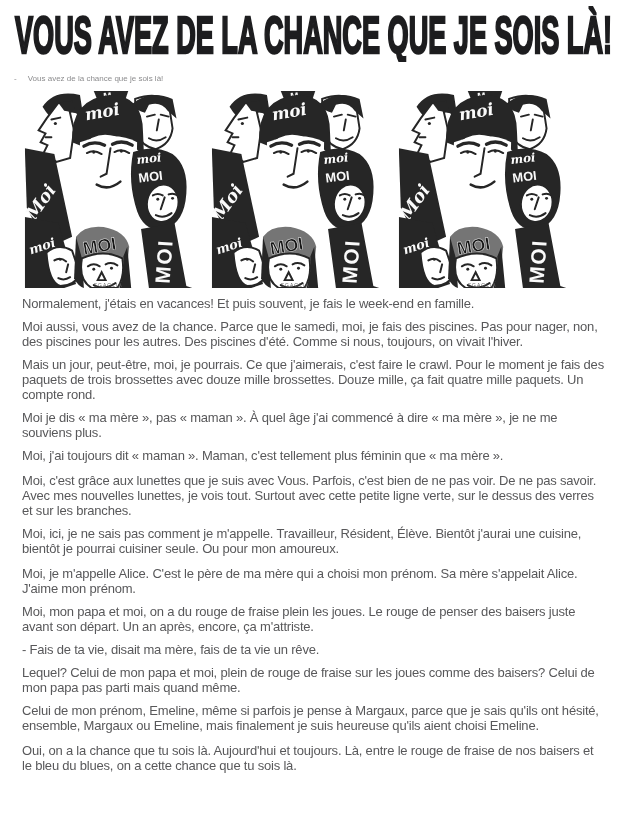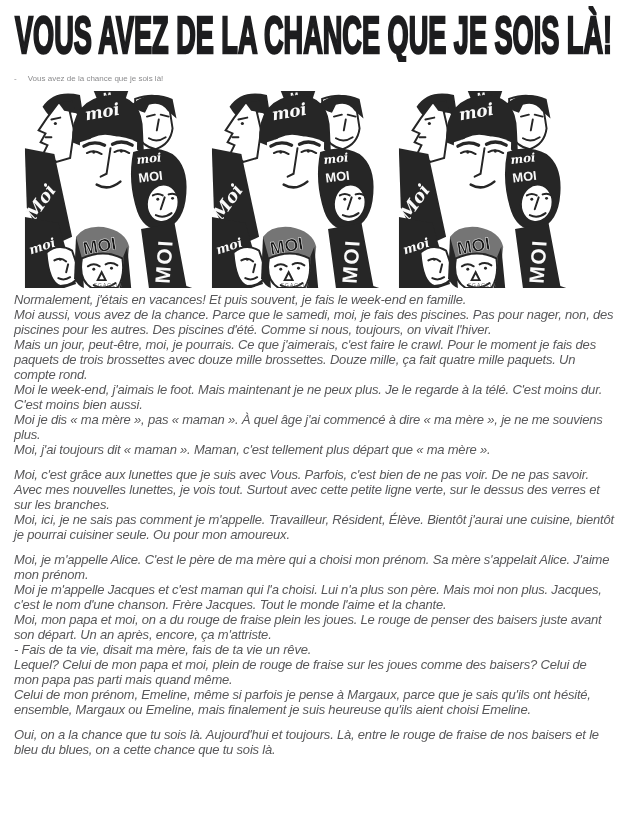--- a/index.html
+++ b/index.html
@@ -68,21 +68,21 @@
   .body-text {
     margin-top: 3px;
     width: 600px;
     font-size: 13px;
     line-height: 15px;
     letter-spacing: -0.2px;
     color: #58585a;
   }
   .text-block { margin: 0 0 10px 0; }
   .text-block:last-child { margin-bottom: 0; }
-  .body-text p { margin: 0; padding: 0; font-style: italic; }
+  .body-text p { margin: 8px; padding: 0; }
 </style>
 </head>
 <body>
 
 <div class="page">
 
   <div class="title-wrap">
     <svg class="title-svg" width="600" height="56" viewBox="0 0 600 56">
       <text x="1" y="47" font-size="52" textLength="597" lengthAdjust="spacingAndGlyphs">VOUS AVEZ DE LA CHANCE QUE JE SOIS LÀ!</text>
     </svg>
@@ -178,31 +178,29 @@
     <svg class="illu" viewBox="0 0 175 200">
         <use href="#moi-art"></use>
       </svg>
   </div>
 
   <div class="body-text">
       <div class="text-block">
         <p>Normalement, j'étais en vacances! Et puis souvent, je fais le week-end en famille.</p>
         <p>Moi aussi, vous avez de la chance. Parce que le samedi, moi, je fais des piscines. Pas pour nager, non, des piscines pour les autres. Des piscines d'été. Comme si nous, toujours, on vivait l'hiver.</p>
         <p>Mais un jour, peut-être, moi, je pourrais. Ce que j'aimerais, c'est faire le crawl. Pour le moment je fais des paquets de trois brossettes avec douze mille brossettes. Douze mille, ça fait quatre mille paquets. Un compte rond.</p>
-        <p>Moi le week-end, j'aimais le foot. Mais maintenant je ne peux plus. Je le regarde à la télé. C'est moins dur. C'est moins bien aussi.</p>
         <p>Moi je dis « ma mère », pas « maman ». À quel âge j'ai commencé à dire « ma mère », je ne me souviens plus.</p>
-        <p>Moi, j'ai toujours dit « maman ». Maman, c'est tellement plus départ que « ma mère ».</p>
+        <p>Moi, j'ai toujours dit « maman ». Maman, c'est tellement plus féminin que « ma mère ».</p>
       </div>
       <div class="text-block">
         <p>Moi, c'est grâce aux lunettes que je suis avec Vous. Parfois, c'est bien de ne pas voir. De ne pas savoir. Avec mes nouvelles lunettes, je vois tout. Surtout avec cette petite ligne verte, sur le dessus des verres et sur les branches.</p>
         <p>Moi, ici, je ne sais pas comment je m'appelle. Travailleur, Résident, Élève. Bientôt j'aurai une cuisine, bientôt je pourrai cuisiner seule. Ou pour mon amoureux.</p>
       </div>
       <div class="text-block">
         <p>Moi, je m'appelle Alice. C'est le père de ma mère qui a choisi mon prénom. Sa mère s'appelait Alice. J'aime mon prénom.</p>
-        <p>Moi je m'appelle Jacques et c'est maman qui l'a choisi. Lui n'a plus son père. Mais moi non plus. Jacques, c'est le nom d'une chanson. Frère Jacques. Tout le monde l'aime et la chante.</p>
         <p>Moi, mon papa et moi, on a du rouge de fraise plein les joues. Le rouge de penser des baisers juste avant son départ. Un an après, encore, ça m'attriste.</p>
         <p>- Fais de ta vie, disait ma mère, fais de ta vie un rêve.</p>
         <p>Lequel? Celui de mon papa et moi, plein de rouge de fraise sur les joues comme des baisers? Celui de mon papa pas parti mais quand même.</p>
         <p>Celui de mon prénom, Emeline, même si parfois je pense à Margaux, parce que je sais qu'ils ont hésité, ensemble, Margaux ou Emeline, mais finalement je suis heureuse qu'ils aient choisi Emeline.</p>
       </div>
       <div class="text-block">
         <p>Oui, on a la chance que tu sois là. Aujourd'hui et toujours. Là, entre le rouge de fraise de nos baisers et le bleu du blues, on a cette chance que tu sois là.</p>
       </div>
     </div>
 

